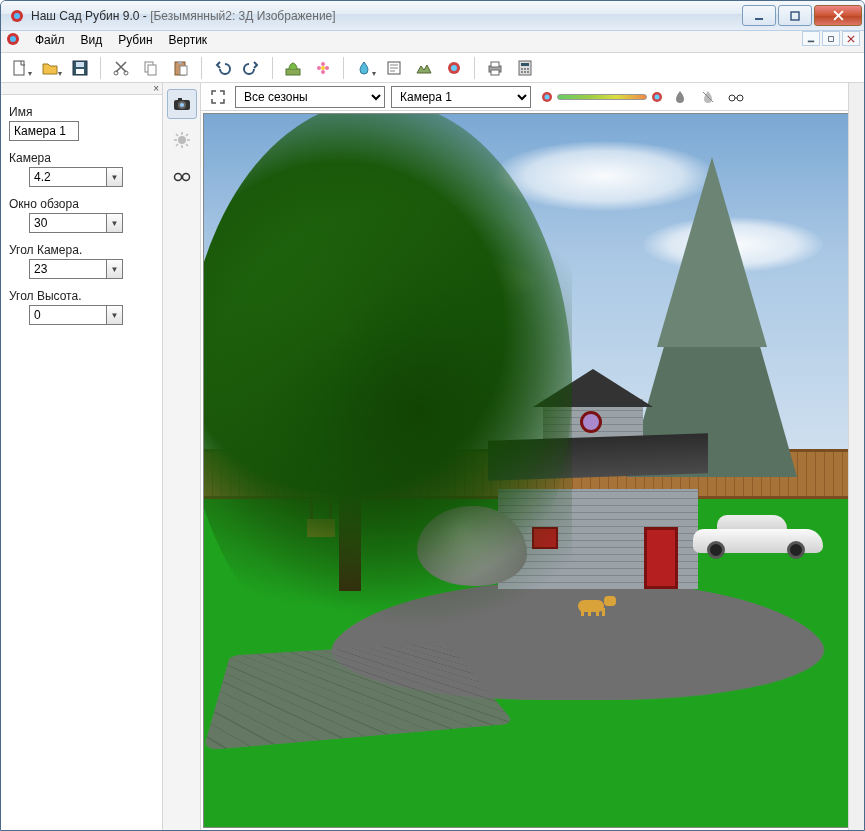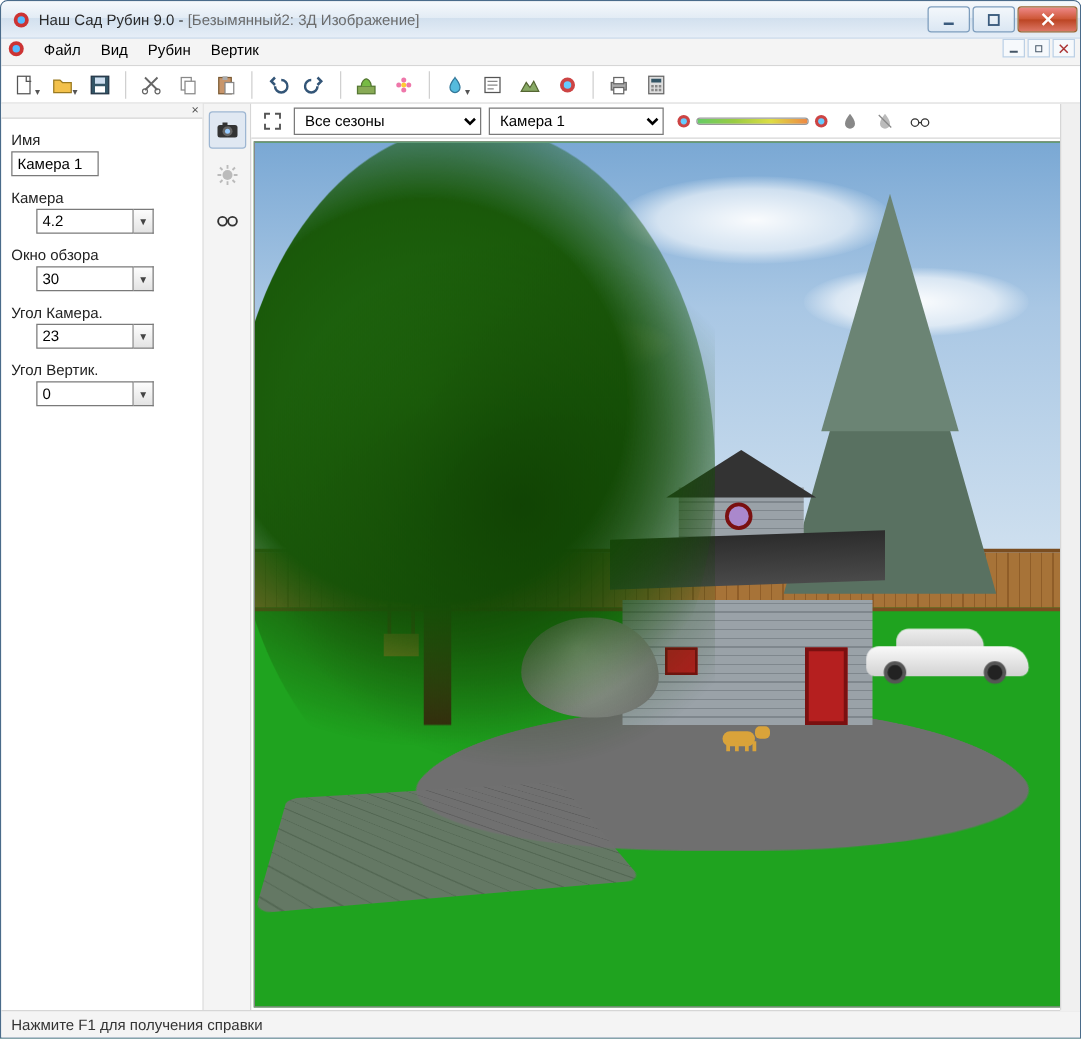--- a/index.html
+++ b/index.html
@@ -319,21 +319,21 @@
           </div>
         </div>
         <div class="fld">
           <label>Угол Камера.</label>
           <div class="combo">
             <input type="text" value="23" style="">
             <div class="ddarrow">▼</div>
           </div>
         </div>
         <div class="fld">
-          <label>Угол Вертик.</label>
+          <label>Угол Высота.</label>
           <div class="combo">
             <input type="text" value="0" style="">
             <div class="ddarrow">▼</div>
           </div>
         </div>
       </div>
     </div>
 
     <div class="side-tools">
       <div class="tbtn pressed">
@@ -451,17 +451,14 @@
           </div>
         <div class="trunk1"></div>
         <div class="tree1"></div>
       </div>
 
       <div class="vscroll"></div>
     </div>
 
   </div>
 
-  <div class="statusbar">
-    <span>Нажмите F1 для получения справки</span>
-  </div>
 
 </div>
 
 </body></html>

